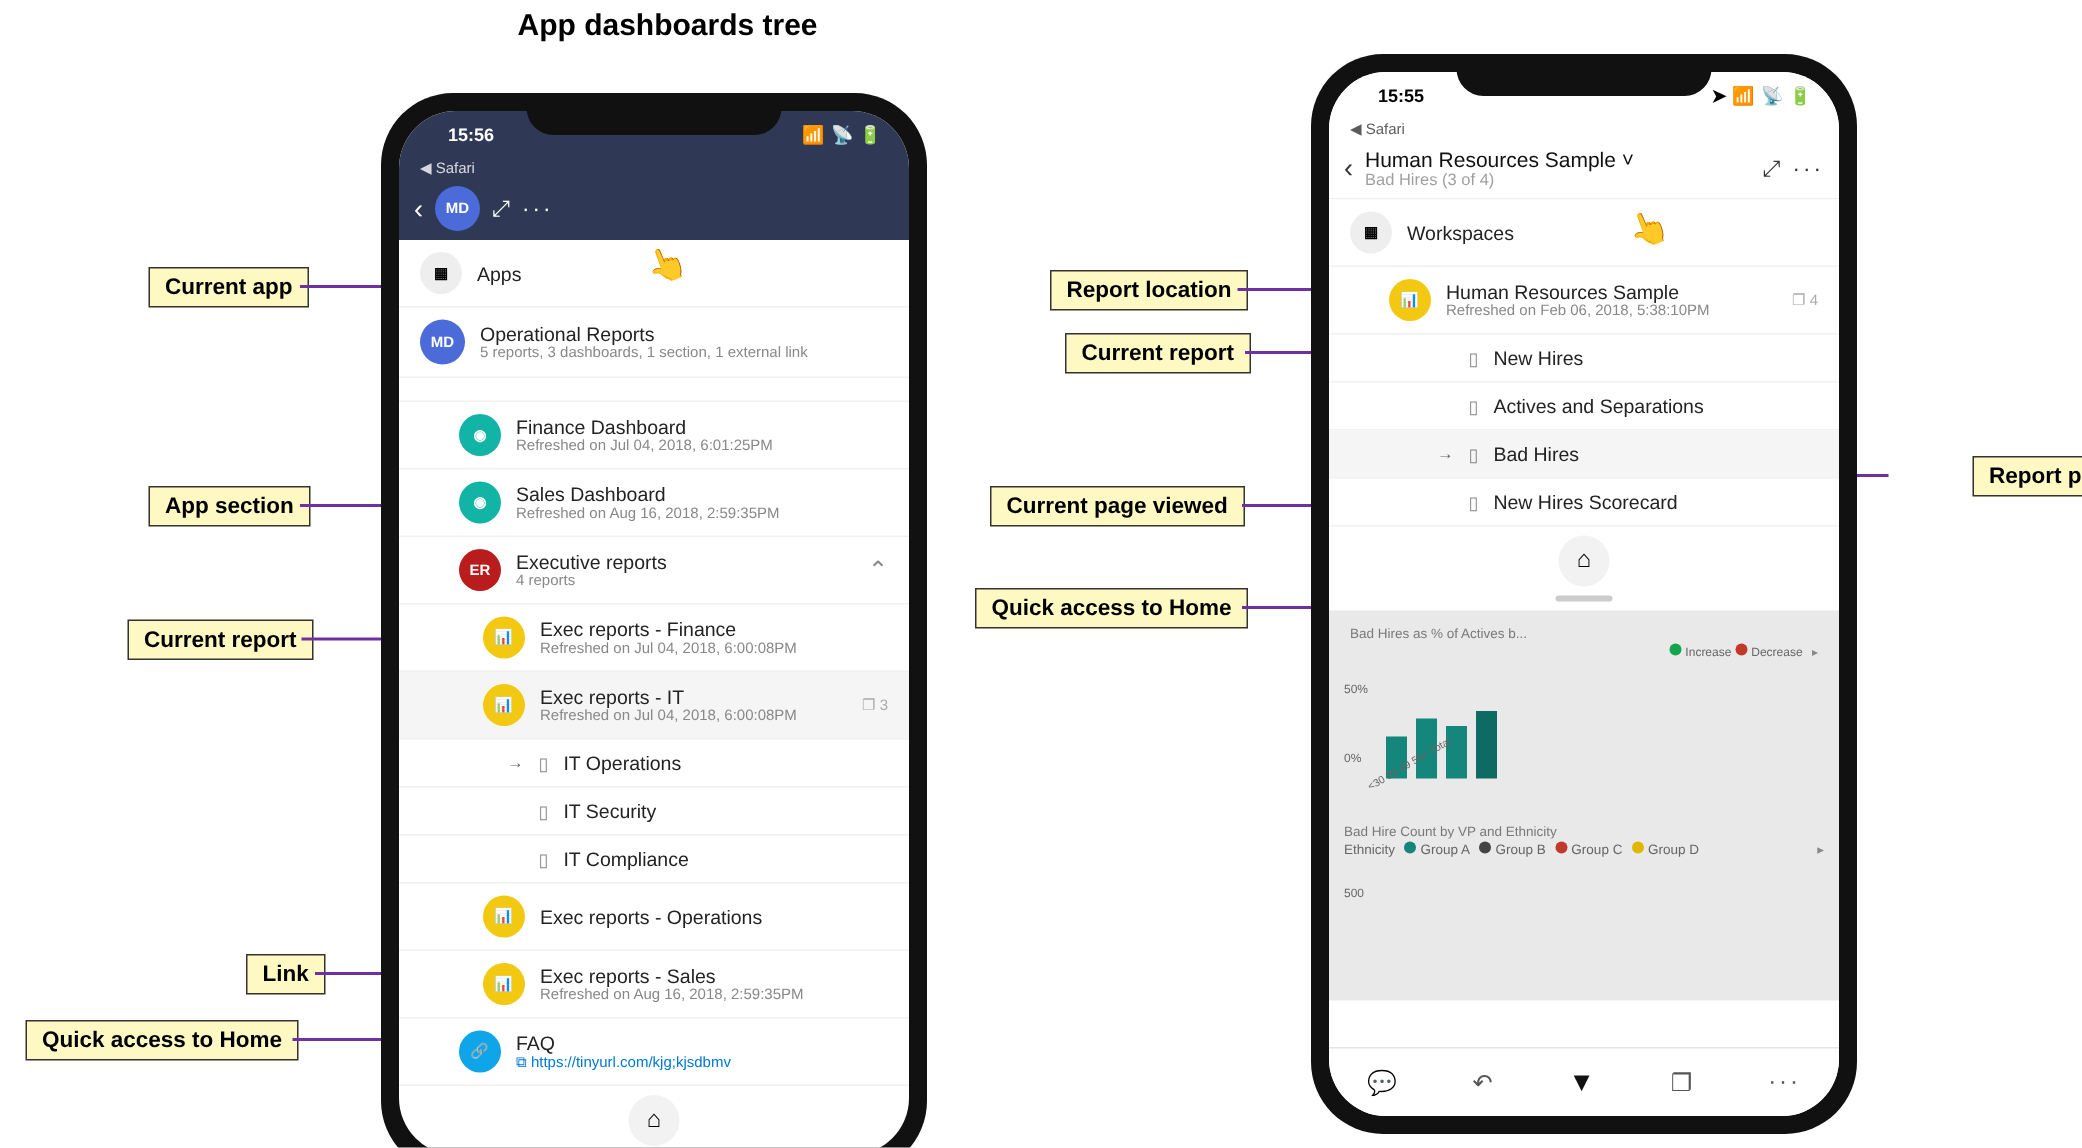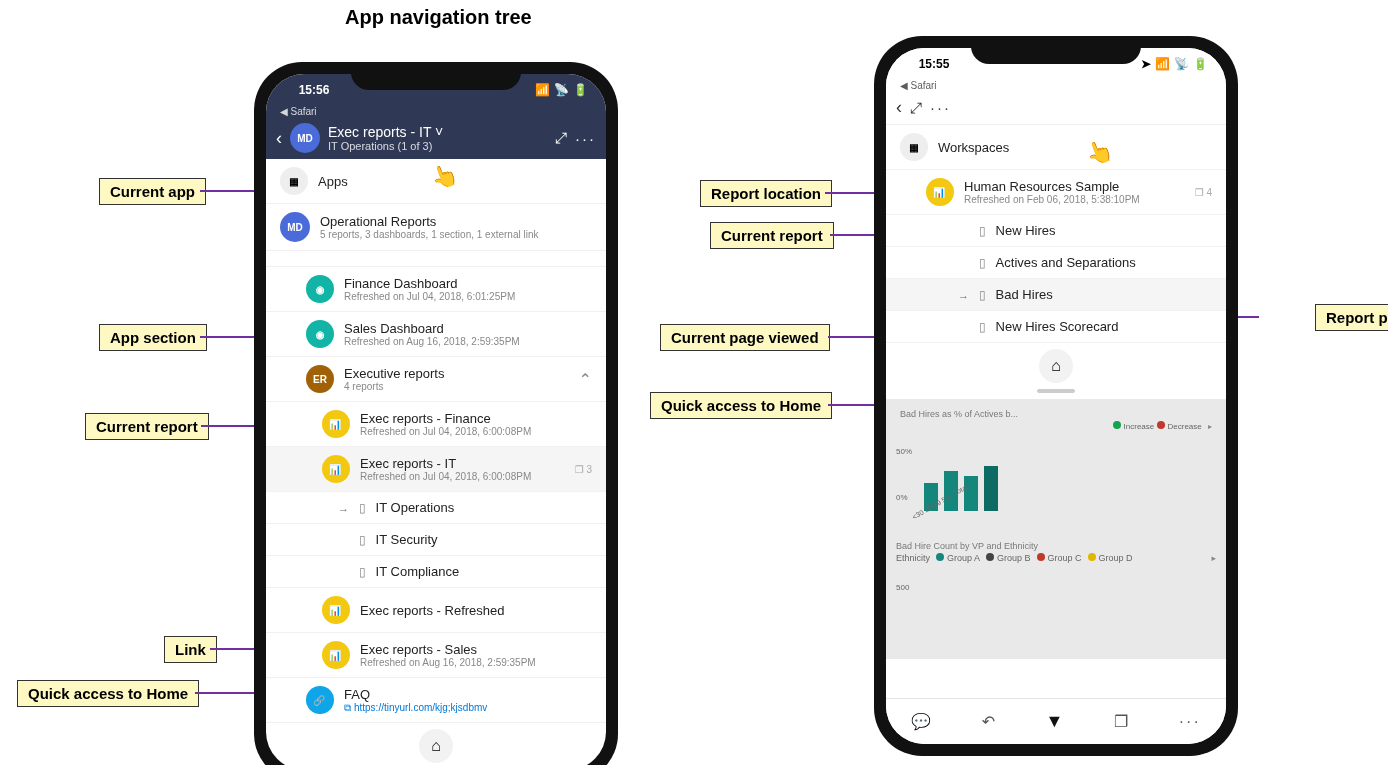--- a/index.html
+++ b/index.html
@@ -52,21 +52,21 @@
 .bars { display: flex; align-items: flex-end; gap: 6px; height: 62px; margin-top: 18px; padding: 0 4px;}
 .bar { width: 14px; background: #15867c; }
 .legend-dot { width: 8px; height: 8px; border-radius: 50%; display: inline-block; margin-right: 3px;}
 .eth-row { font-size: 9px; display:flex; gap:6px; align-items:center; flex-wrap: wrap;}
 
 .bottom-toolbar { position: absolute; bottom: 0; left: 0; right: 0; height: 46px; background: #fff; border-top: 1px solid #e3e3e3; display: flex; justify-content: space-around; align-items: center; }
 </style>
 </head>
 <body>
 
-<div class="title" style="left:345px; top:6px;">App navigation tree</div>
+<div class="title" style="left:345px; top:6px;">App dashboards tree</div>
 <div class="title" style="left:960px; top:6px;margin-top:45px;">Report navigation tree</div>
 
 <div class="callout-box" style="left:99px; top:178px;">Current app</div>
 <div class="callout-line" style="left:200px; top:190px; width:85px;"></div>
 
 <div class="callout-box" style="left:99px; top:324px;">App section</div>
 <div class="callout-line" style="left:200px; top:336px; width:110px;"></div>
 
 <div class="callout-box" style="left:85px; top:413px;">Current report</div>
 <div class="callout-line" style="left:201px; top:425px; width:150px;"></div>
@@ -102,24 +102,20 @@
         <div class="sb-right">
           <span>📶</span>
           <span>📡</span>
           <span>🔋</span>
         </div>
       </div>
       <div class="safari-text">◀ <span>Safari</span></div>
       <div class="header-row">
         <span style="font-size:18px;">‹</span>
         <div class="avatar-circle" style="background:#4a6bd8;color:#fff;">MD</div>
-        <div style="flex:1;">
-          <div class="hdr-title"><span>Exec reports - IT</span> <span>˅</span></div>
-          <div class="hdr-sub">IT Operations (1 of 3)</div>
-        </div>
         <span style="font-size:15px;">⤢</span>
         <span style="font-size:15px; letter-spacing:2px;">···</span>
       </div>
     </div>
     <div class="pointer-icon" style="top:90px; left:165px;">👆</div>
 
     <div class="list">
       <div class="row">
         <div class="icon-sq" style="background:#eee;">▦</div>
         <div class="txt">
@@ -144,21 +140,21 @@
           </div>
       </div>
       <div class="row sub">
         <div class="icon-sq" style="background:#12b5a5;color:#fff;">◉</div>
         <div class="txt">
             <div class="t1">Sales Dashboard</div>
             <div class="t2">Refreshed on Aug 16, 2018, 2:59:35PM</div>
           </div>
       </div>
       <div class="row sub">
-        <div class="icon-sq" style="background:#a16207;color:#fff;text-align:right;">ER</div>
+        <div class="icon-sq" style="background:#b91c1c;color:#fff;text-align:right;">ER</div>
         <div class="txt">
             <div class="t1">Executive reports</div>
             <div class="t2">4 reports</div>
           </div>
         <span style="color:#888;">⌃</span>
       </div>
       <div class="row sub2">
         <div class="icon-sq" style="background:#f2c811;">📊</div>
         <div class="txt">
             <div class="t1">Exec reports - Finance</div>
@@ -184,21 +180,21 @@
         <div class="t1">IT Security</div>
       </div>
       <div class="row page">
         <span style="width:11px;"></span>
         <span style="color:#888; font-size:12px;">▯</span>
         <div class="t1">IT Compliance</div>
       </div>
       <div class="row sub2">
         <div class="icon-sq" style="background:#f2c811;">📊</div>
         <div class="txt">
-            <div class="t1">Exec reports - Refreshed</div>
+            <div class="t1">Exec reports - Operations</div>
           </div>
       </div>
       <div class="row sub2">
         <div class="icon-sq" style="background:#f2c811;">📊</div>
         <div class="txt">
             <div class="t1">Exec reports - Sales</div>
             <div class="t2">Refreshed on Aug 16, 2018, 2:59:35PM</div>
           </div>
       </div>
       <div class="row sub">
@@ -225,20 +221,24 @@
         <div class="sb-right">
           <span>➤</span>
           <span>📶</span>
           <span>📡</span>
           <span>🔋</span>
         </div>
       </div>
       <div class="safari-text" style="color:#333;">◀ <span>Safari</span></div>
       <div class="header-row">
         <span style="font-size:18px;color:#333;">‹</span>
+        <div style="flex:1;">
+          <div class="hdr-title" style="color:#111;"><span>Human Resources Sample</span> <span>˅</span></div>
+          <div class="hdr-sub" style="color:#888;">Bad Hires (3 of 4)</div>
+        </div>
         <span style="font-size:15px;color:#333;">⤢</span>
         <span style="font-size:15px;color:#333;letter-spacing:2px;">···</span>
       </div>
     </div>
     <div class="pointer-icon" style="top:92px; left:200px;">👆</div>
 
     <div class="list">
       <div class="row">
         <div class="icon-sq" style="background:#eee;">▦</div>
         <div class="txt">

